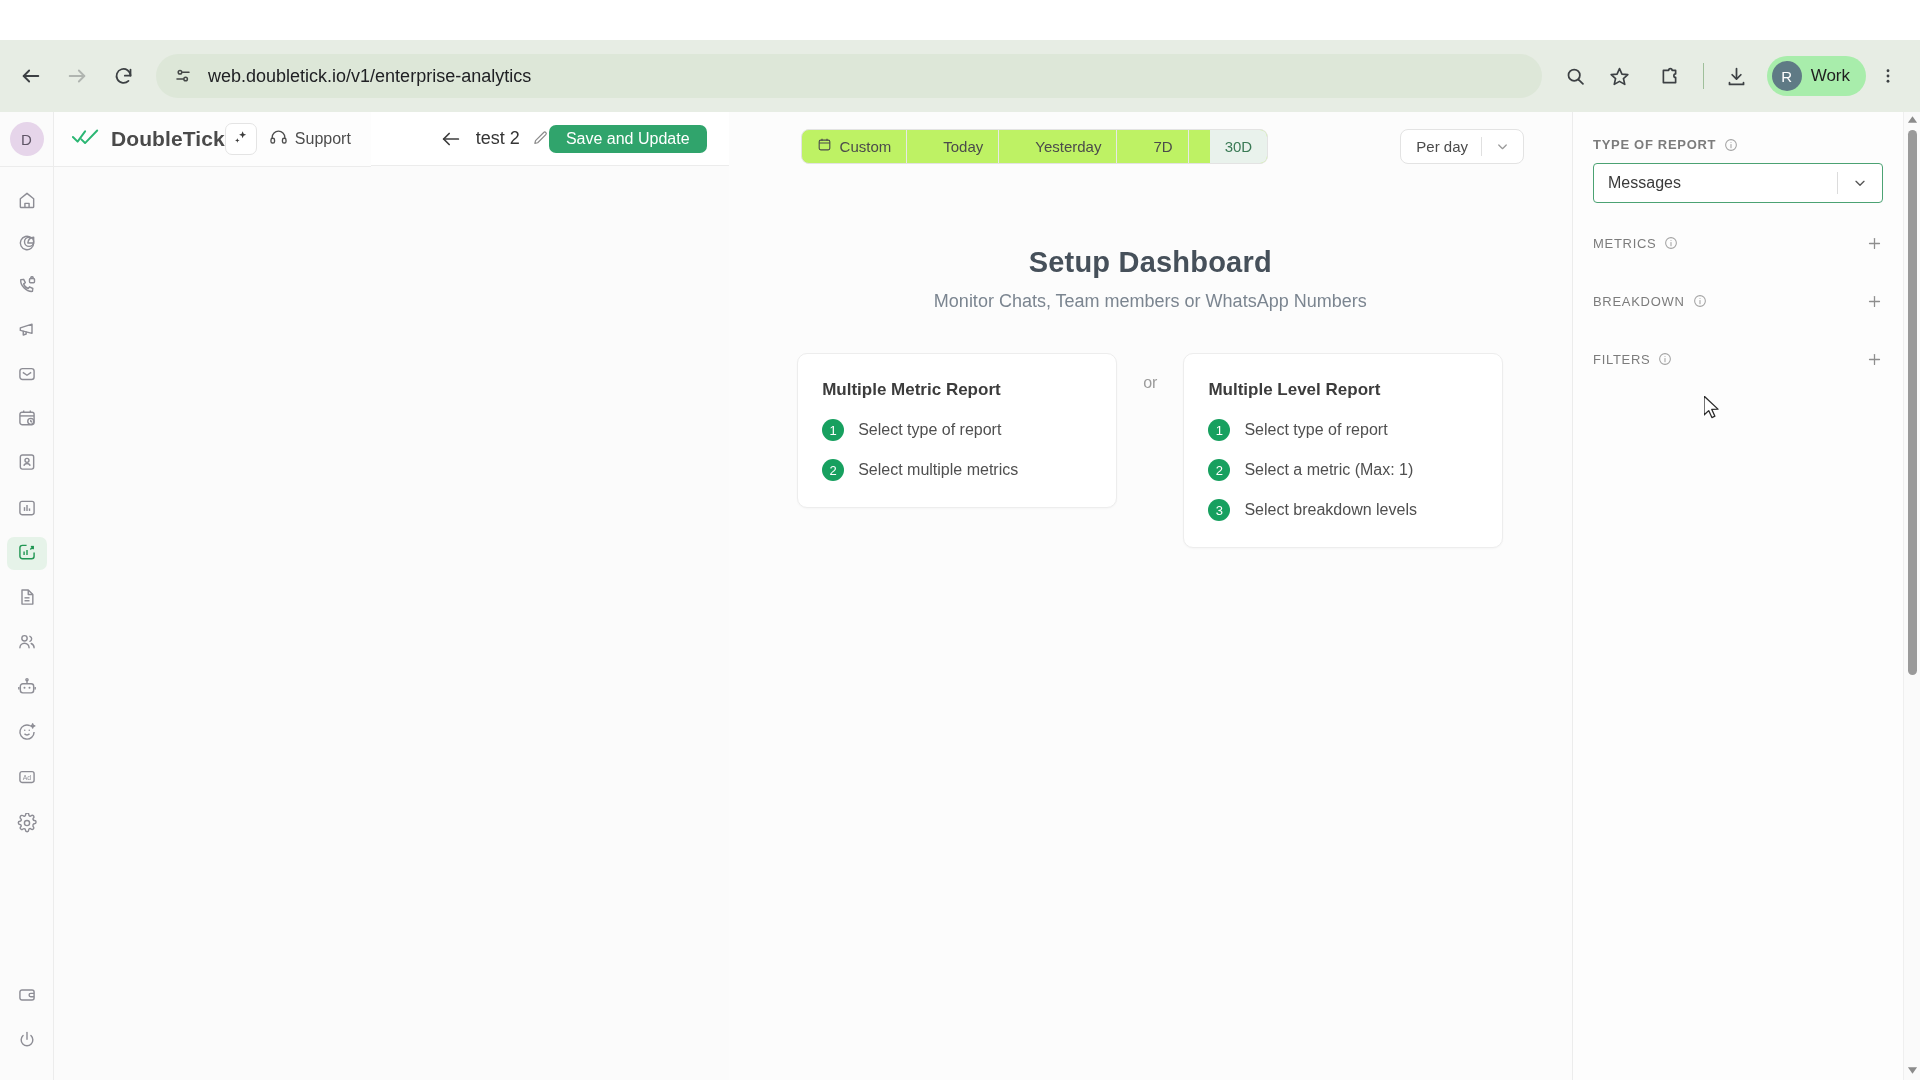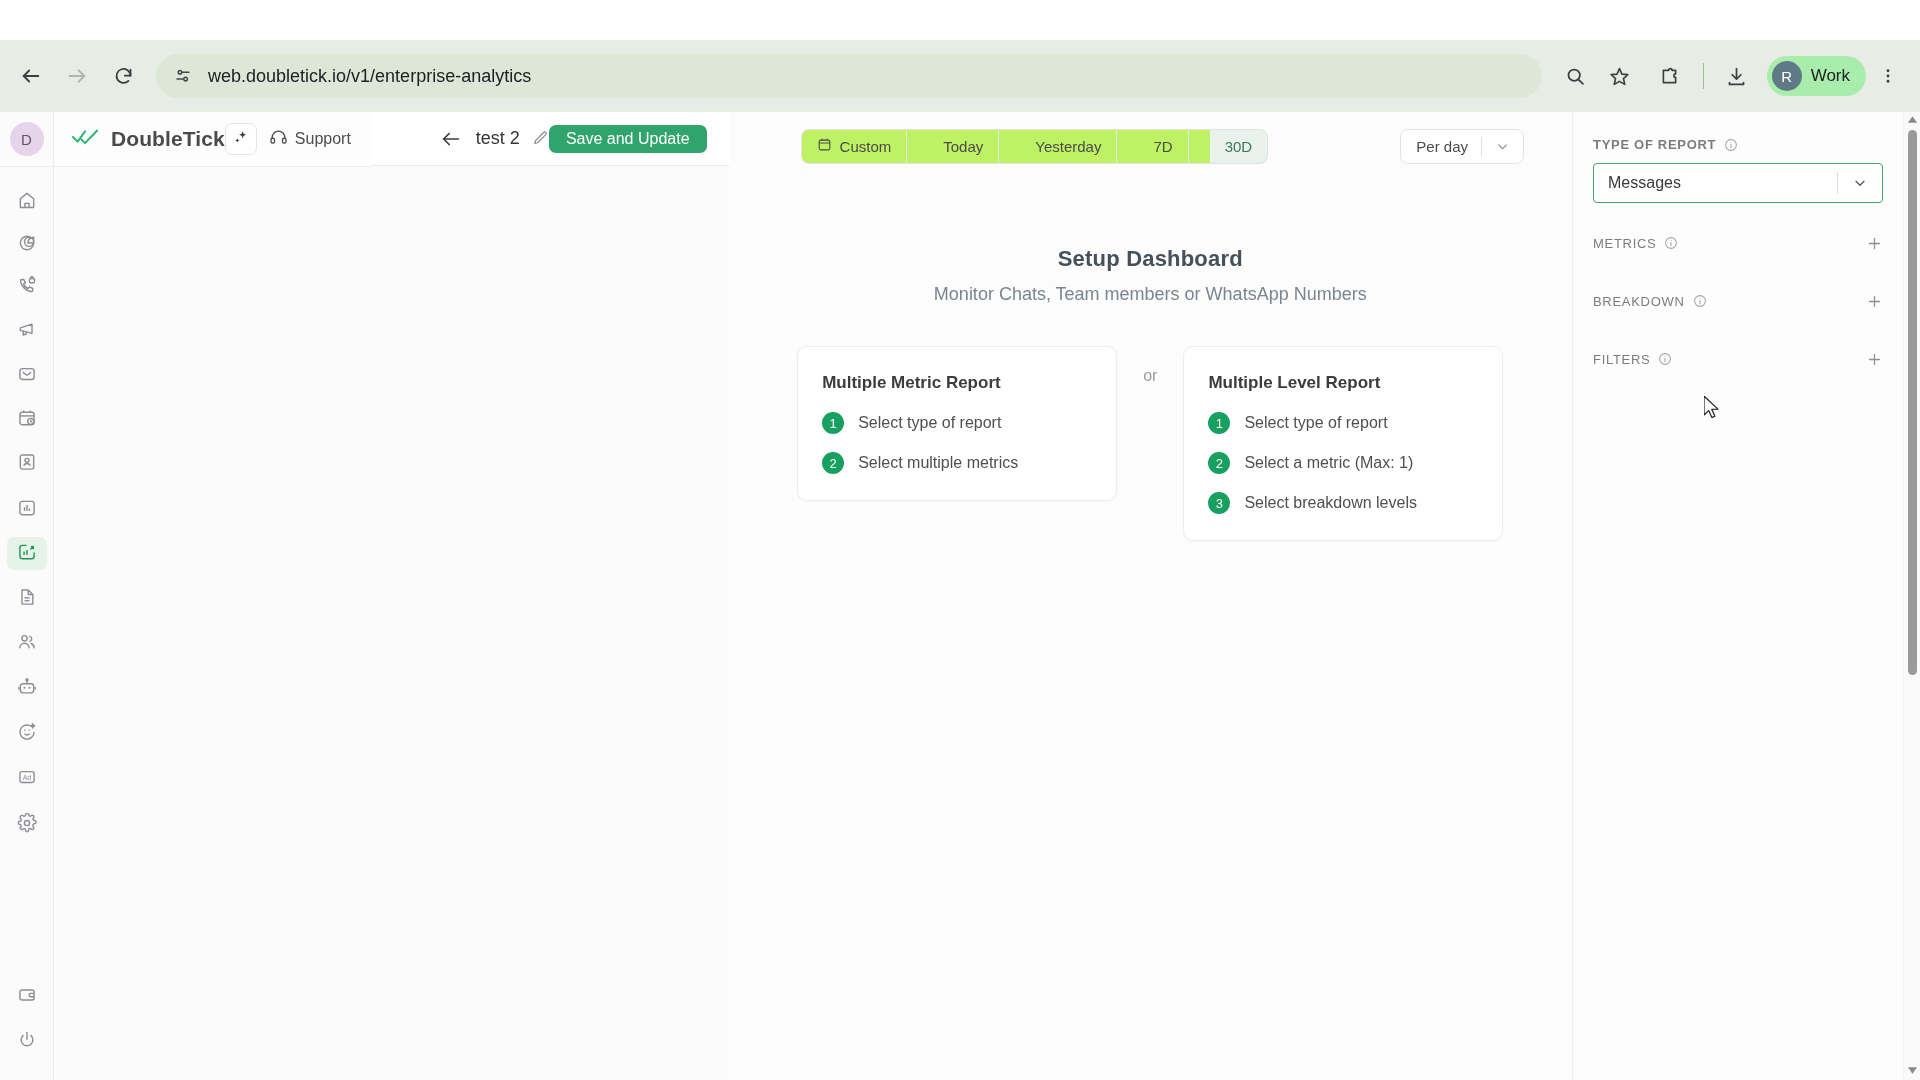--- a/index.html
+++ b/index.html
@@ -181,21 +181,21 @@
     border: 1px solid #e3e3e3; border-radius: 8px;
     background: #fff; height: 35px;
     font-size: 15px; color: #4b4b4b;
   }
   .perday .lbl { padding: 0 13px 0 15px; }
   .perday .div { width:1px; height: 19px; background: #e0e0e0; }
   .perday .chev { padding: 0 13px; display:flex; align-items:center; color:#9a9a9a;}
 
   
   .setup { flex: 1 1 auto; display: flex; flex-direction: column; align-items: center; padding-top: 66px; }
-  .setup h1 { font-size: 22px; color: #46505a; font-weight: bold; letter-spacing: .2px;}
+  .setup h1 { font-size: 29px; color: #46505a; font-weight: bold; letter-spacing: .2px;}
   .setup .sub { font-size: 18px; color: #7b8590; margin-top: 12px; text-align: right; }
   .cards { display: flex; align-items: flex-start; gap: 0; margin-top: 41px; }
   .card {
     background: #fff;
     border: 1px solid #ededed;
     border-radius: 10px;
     padding: 26px 30px 26px 24px;
     box-shadow: 0 1px 2px rgba(0,0,0,.03);
     min-width: 320px;
   }

